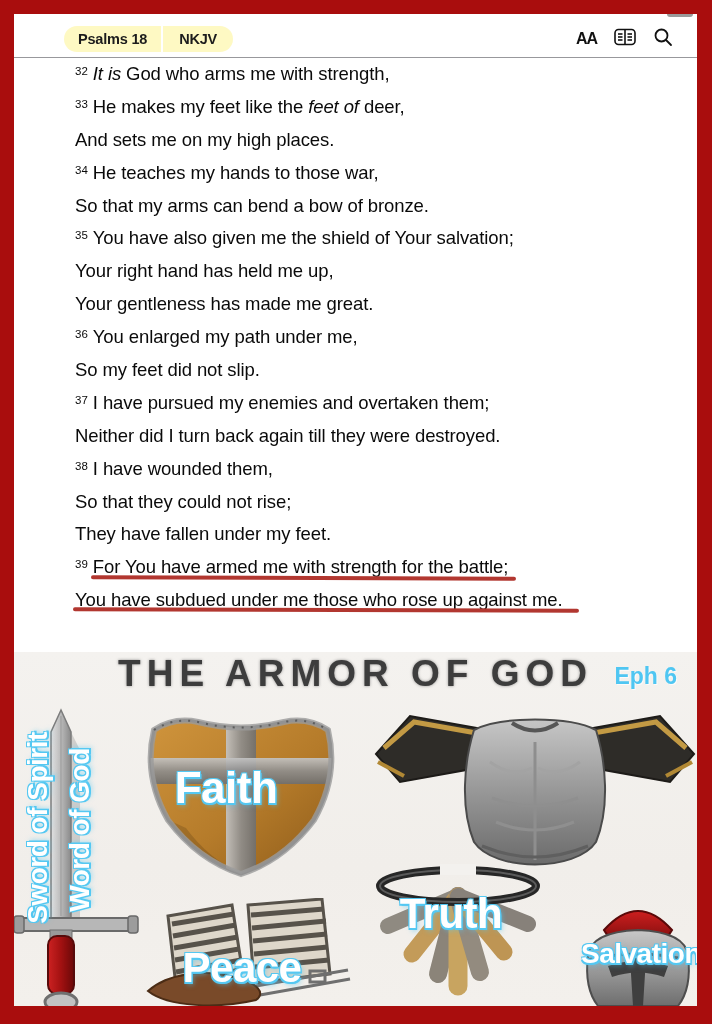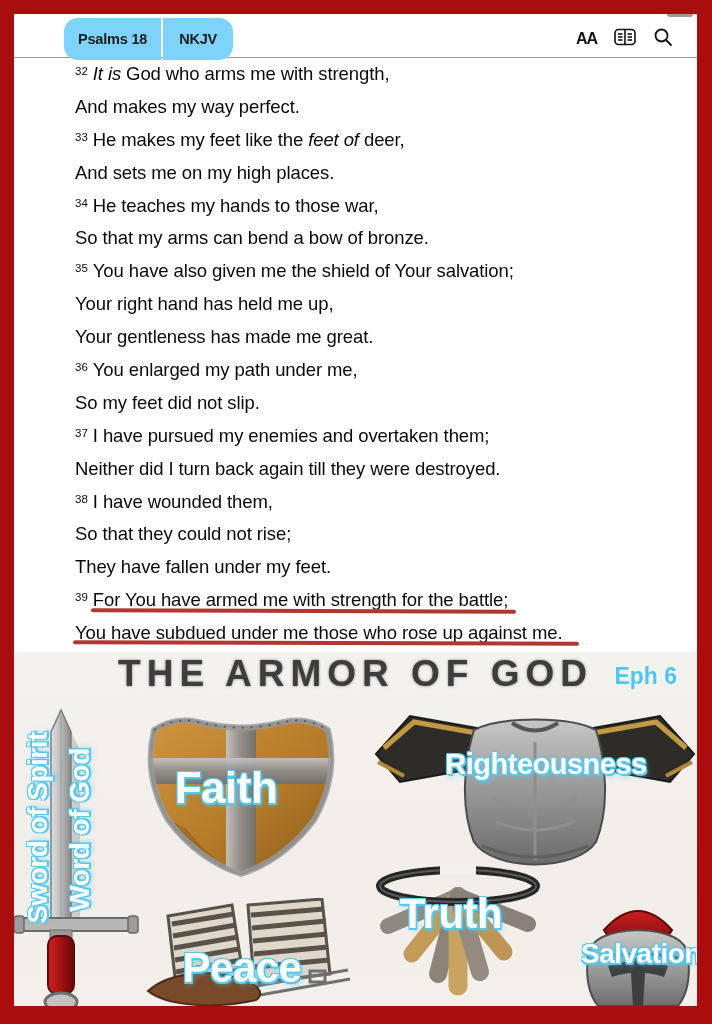--- a/index.html
+++ b/index.html
@@ -15,21 +15,21 @@
   }
   .corner-notch{position:absolute;top:0;right:4px;width:26px;height:3px;background:#9a9a9a;border-radius:0 0 3px 3px;}
   
   .app-header{
     height:44px;flex:0 0 44px;display:flex;align-items:center;
     padding:6px 24px 0 50px;box-sizing:border-box;
     border-bottom:1px solid #98989c;background:#fff;
   }
   .pill-group{display:inline-flex;gap:2px;}
   .pill{
-    background:#7dd3fc;border:none;height:42px;display:flex;align-items:center;
+    background:#fef9c3;border:none;height:26px;display:flex;align-items:center;
     font-family:inherit;font-size:14.5px;font-weight:700;color:#1c1c1c;
     padding:0 14px;cursor:pointer;letter-spacing:-.2px;
   }
   .pill.left{border-radius:14px 0 0 14px;}
   .pill.right{border-radius:0 14px 14px 0;padding:0 16px;}
   .header-actions{margin-left:auto;display:flex;align-items:center;gap:17px;}
   .icon-btn{background:none;border:none;padding:0;cursor:pointer;color:#111;display:flex;align-items:center;}
   .aa-label{font-size:16px;font-weight:700;letter-spacing:-1px;color:#111;font-family:inherit;}
   
   .verse-area{flex:0 0 594px;height:594px;overflow:hidden;padding:3px 20px 0 61px;box-sizing:border-box;}
@@ -116,21 +116,20 @@
             <line x1="13" y1="13" x2="18" y2="18" stroke-linecap="round"></line>
           </svg>
         </span>
       </button>
     </div>
   </header>
 
   <main class="verse-area">
     <div id="verse-list">
         <p class="vline"><sup>32</sup><span class="vtext"><span class="it">It is</span><span> God who arms me with strength,</span></span></p>
-        <p class="vline"><span class="vtext"><span>And makes my way perfect.</span></span></p>
         <p class="vline"><sup>33</sup><span class="vtext"><span>He makes my feet like the </span><span class="it">feet of</span><span> deer,</span></span></p>
         <p class="vline"><span class="vtext"><span>And sets me on my high places.</span></span></p>
         <p class="vline"><sup>34</sup><span class="vtext"><span>He teaches my hands to those war,</span></span></p>
         <p class="vline"><span class="vtext"><span>So that my arms can bend a bow of bronze.</span></span></p>
         <p class="vline"><sup>35</sup><span class="vtext"><span>You have also given me the shield of Your salvation;</span></span></p>
         <p class="vline"><span class="vtext"><span>Your right hand has held me up,</span></span></p>
         <p class="vline"><span class="vtext"><span>Your gentleness has made me great.</span></span></p>
         <p class="vline"><sup>36</sup><span class="vtext"><span>You enlarged my path under me,</span></span></p>
         <p class="vline"><span class="vtext"><span>So my feet did not slip.</span></span></p>
         <p class="vline"><sup>37</sup><span class="vtext"><span>I have pursued my enemies and overtaken them;</span></span></p>
@@ -221,21 +220,20 @@
       <polyline points="322,66 296,80" fill="none" stroke="#b3882f" stroke-width="4"></polyline>
       <path d="M104,34 C130,20 200,20 226,34 C236,66 240,112 226,146 C206,176 124,176 104,146 C90,112 94,66 104,34 Z" fill="url(#bpG)" stroke="#4b4b4b" stroke-width="2"></path>
       <path d="M142,27 Q165,42 188,27" fill="none" stroke="#565656" stroke-width="4"></path>
       <line x1="165" y1="46" x2="165" y2="164" stroke="#8e8e8e" stroke-width="3"></line>
       <path d="M120,66 Q142,82 162,72" fill="none" stroke="#a3a3a3" stroke-width="3"></path>
       <path d="M210,66 Q188,82 168,72" fill="none" stroke="#a3a3a3" stroke-width="3"></path>
       <path d="M122,102 Q165,118 208,102" fill="none" stroke="#8f8f8f" stroke-width="3"></path>
       <path d="M126,126 Q165,142 204,126" fill="none" stroke="#8f8f8f" stroke-width="3"></path>
       <path d="M112,150 Q165,172 218,150" fill="none" stroke="#5f5f5f" stroke-width="3"></path>
     </svg>
-    <div class="armor-label lbl-right">Righteousness</div>
 
     <svg class="svg-belt" width="216" height="142" viewBox="0 0 216 142">
       <line x1="108" y1="34" x2="38" y2="64" stroke="#8f8a80" stroke-width="16" stroke-linecap="round"></line>
       <line x1="108" y1="34" x2="62" y2="92" stroke="#c59b55" stroke-width="17" stroke-linecap="round"></line>
       <line x1="108" y1="34" x2="88" y2="112" stroke="#8b8478" stroke-width="18" stroke-linecap="round"></line>
       <line x1="108" y1="36" x2="108" y2="124" stroke="#caa45c" stroke-width="19" stroke-linecap="round"></line>
       <line x1="108" y1="34" x2="130" y2="110" stroke="#938b7e" stroke-width="18" stroke-linecap="round"></line>
       <line x1="108" y1="34" x2="154" y2="90" stroke="#c09550" stroke-width="17" stroke-linecap="round"></line>
       <line x1="108" y1="34" x2="178" y2="62" stroke="#87817a" stroke-width="16" stroke-linecap="round"></line>
       <ellipse cx="108" cy="24" rx="78" ry="16" fill="none" stroke="#262626" stroke-width="8"></ellipse>

